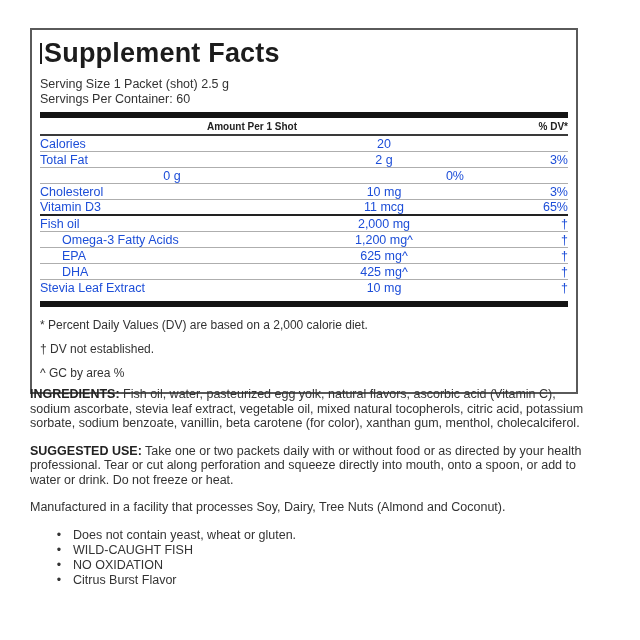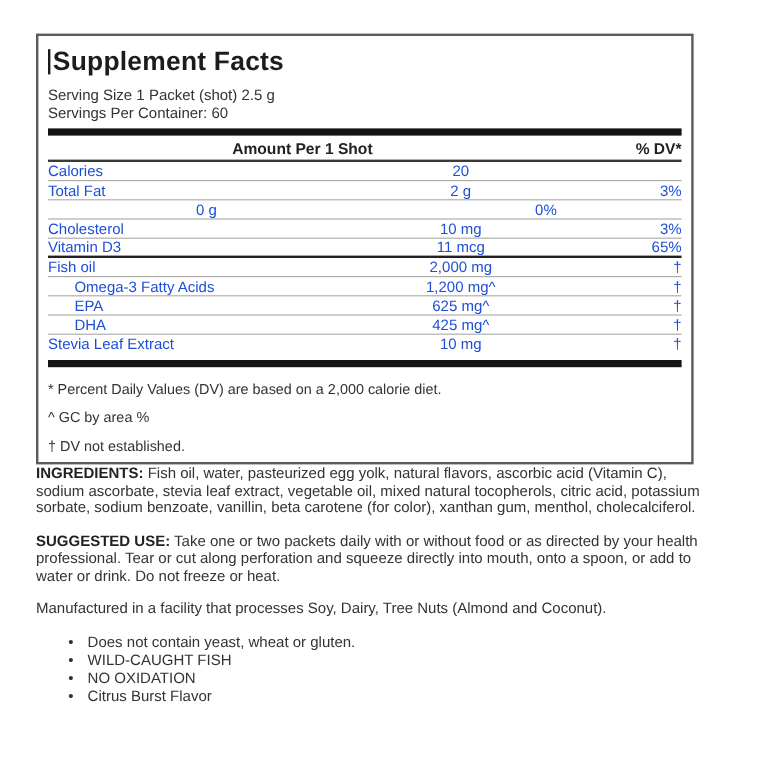--- a/index.html
+++ b/index.html
@@ -23,21 +23,21 @@
     padding: 6px 8px 6px 8px;
   }
   .title-row { display: flex; align-items: center; margin: 2px 0 8px 0; }
   .cursor-bar {
     display: inline-block;
     width: 2px; height: 21px;
     background: #1a1a1a;
     margin-right: 2px;
   }
   .panel-title {
-    font-size: 22px;
+    font-size: 27px;
     font-weight: bold;
     color: #1c1c1c;
     letter-spacing: 0.2px;
     margin: 0;
   }
   .serving-line {
     font-size: 12.5px;
     line-height: 15px;
     color: #333;
     margin: 0;
@@ -47,21 +47,21 @@
     background: #141414;
     margin-top: 5px;
   }
   .hdr-row {
     display: grid;
     grid-template-columns: 1fr 160px 104px;
     align-items: center;
     padding: 3px 0 2px 0;
     border-bottom: 2px solid #3a3a3a;
     font-weight: bold;
-    font-size: 13px;
+    font-size: 10px;
     color: #222;
   }
   .hdr-amount { grid-column: 1 / 3; text-align: center; }
   .hdr-dv { text-align: right; }
 
   .row {
     display: grid;
     grid-template-columns: 1fr 160px 104px;
     align-items: center;
     height: 16px;
@@ -178,22 +178,22 @@
   </div>
   <div class="row last">
     <span class="nm">Stevia Leaf Extract</span>
     <span class="amt">10 mg</span>
     <span class="dv">†</span>
   </div>
 
   <div class="bar-thick"></div>
 
   <p class="footnote first">* Percent Daily Values (DV) are based on a 2,000 calorie diet.</p>
+  <p class="footnote">† DV not established.</p>
   <p class="footnote last">^ GC by area %</p>
-  <p class="footnote">† DV not established.</p>
 </div>
 
 <div class="info">
   <p><span class="lbl">INGREDIENTS:</span> <span>Fish oil, water, pasteurized egg yolk, natural flavors, ascorbic acid (Vitamin C), sodium ascorbate, stevia leaf extract, vegetable oil, mixed natural tocopherols, citric acid, potassium sorbate, sodium benzoate, vanillin, beta carotene (for color), xanthan gum, menthol, cholecalciferol.</span></p>
 
 
   <p><span class="lbl">SUGGESTED USE:</span> <span>Take one or two packets daily with or without food or as directed by your health professional. Tear or cut along perforation and squeeze directly into mouth, onto a spoon, or add to water or drink. Do not freeze or heat.</span></p>
 
   <p>Manufactured in a facility that processes Soy, Dairy, Tree Nuts (Almond and Coconut).</p>
 

